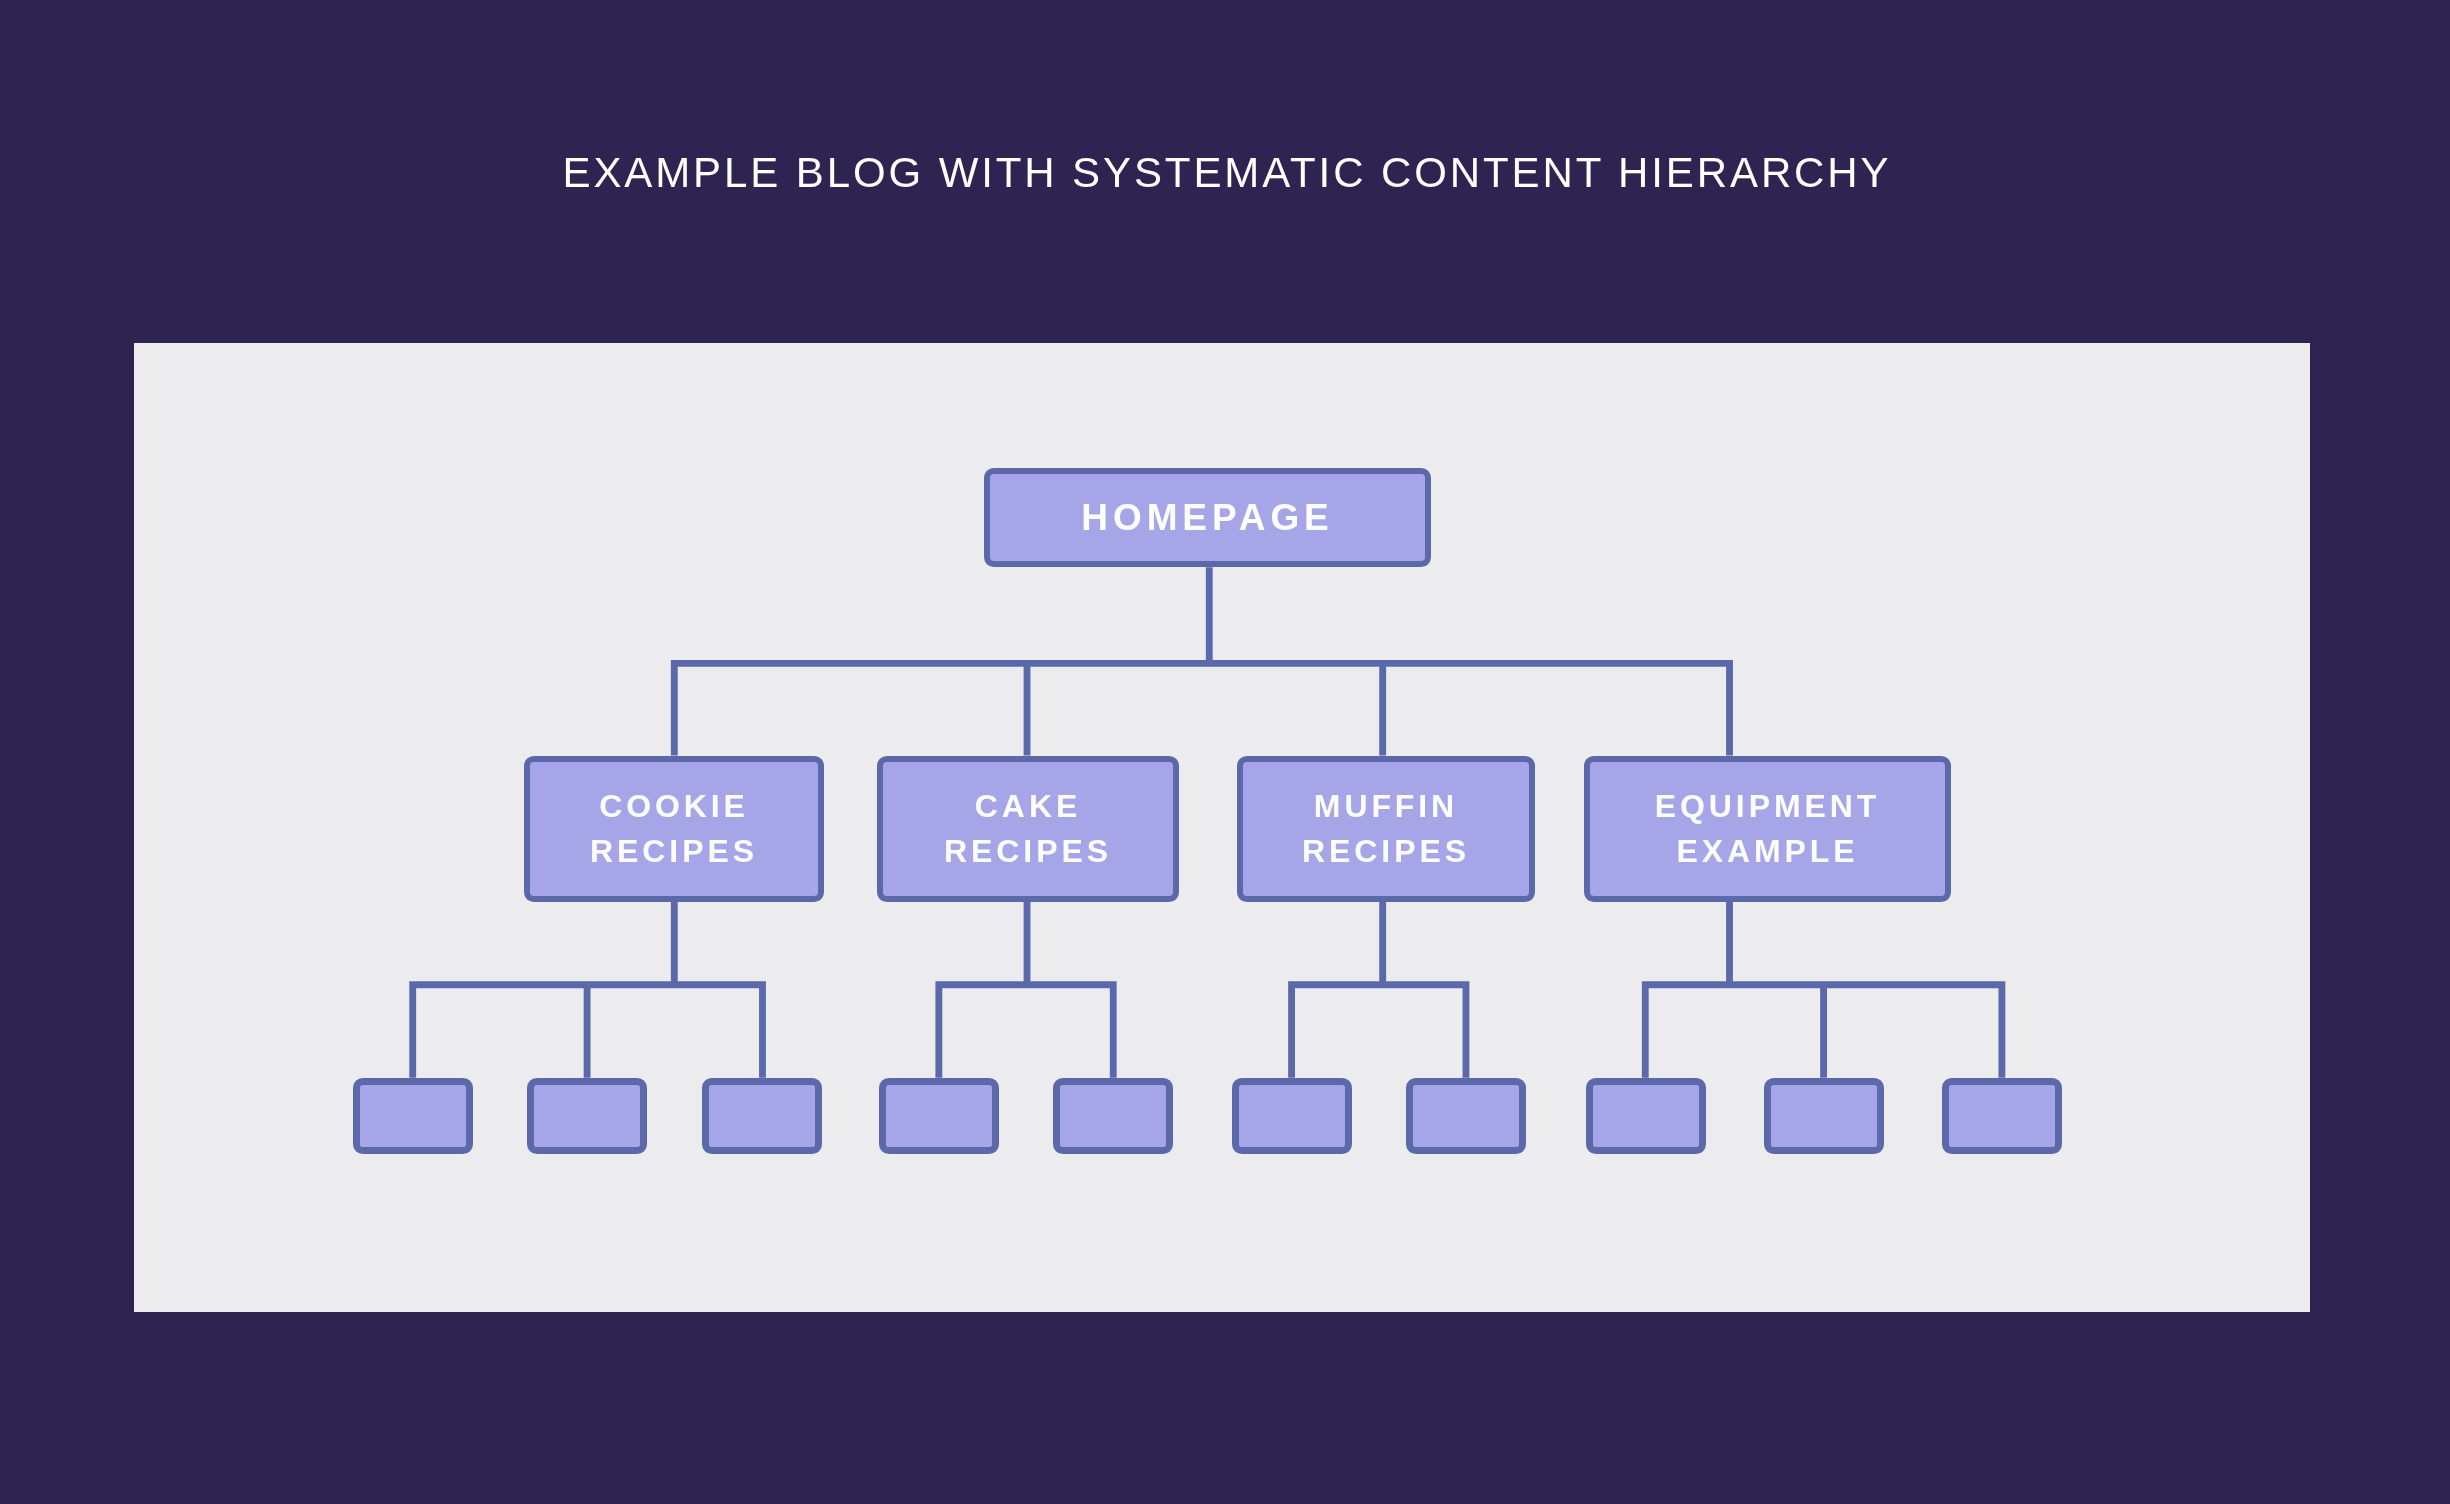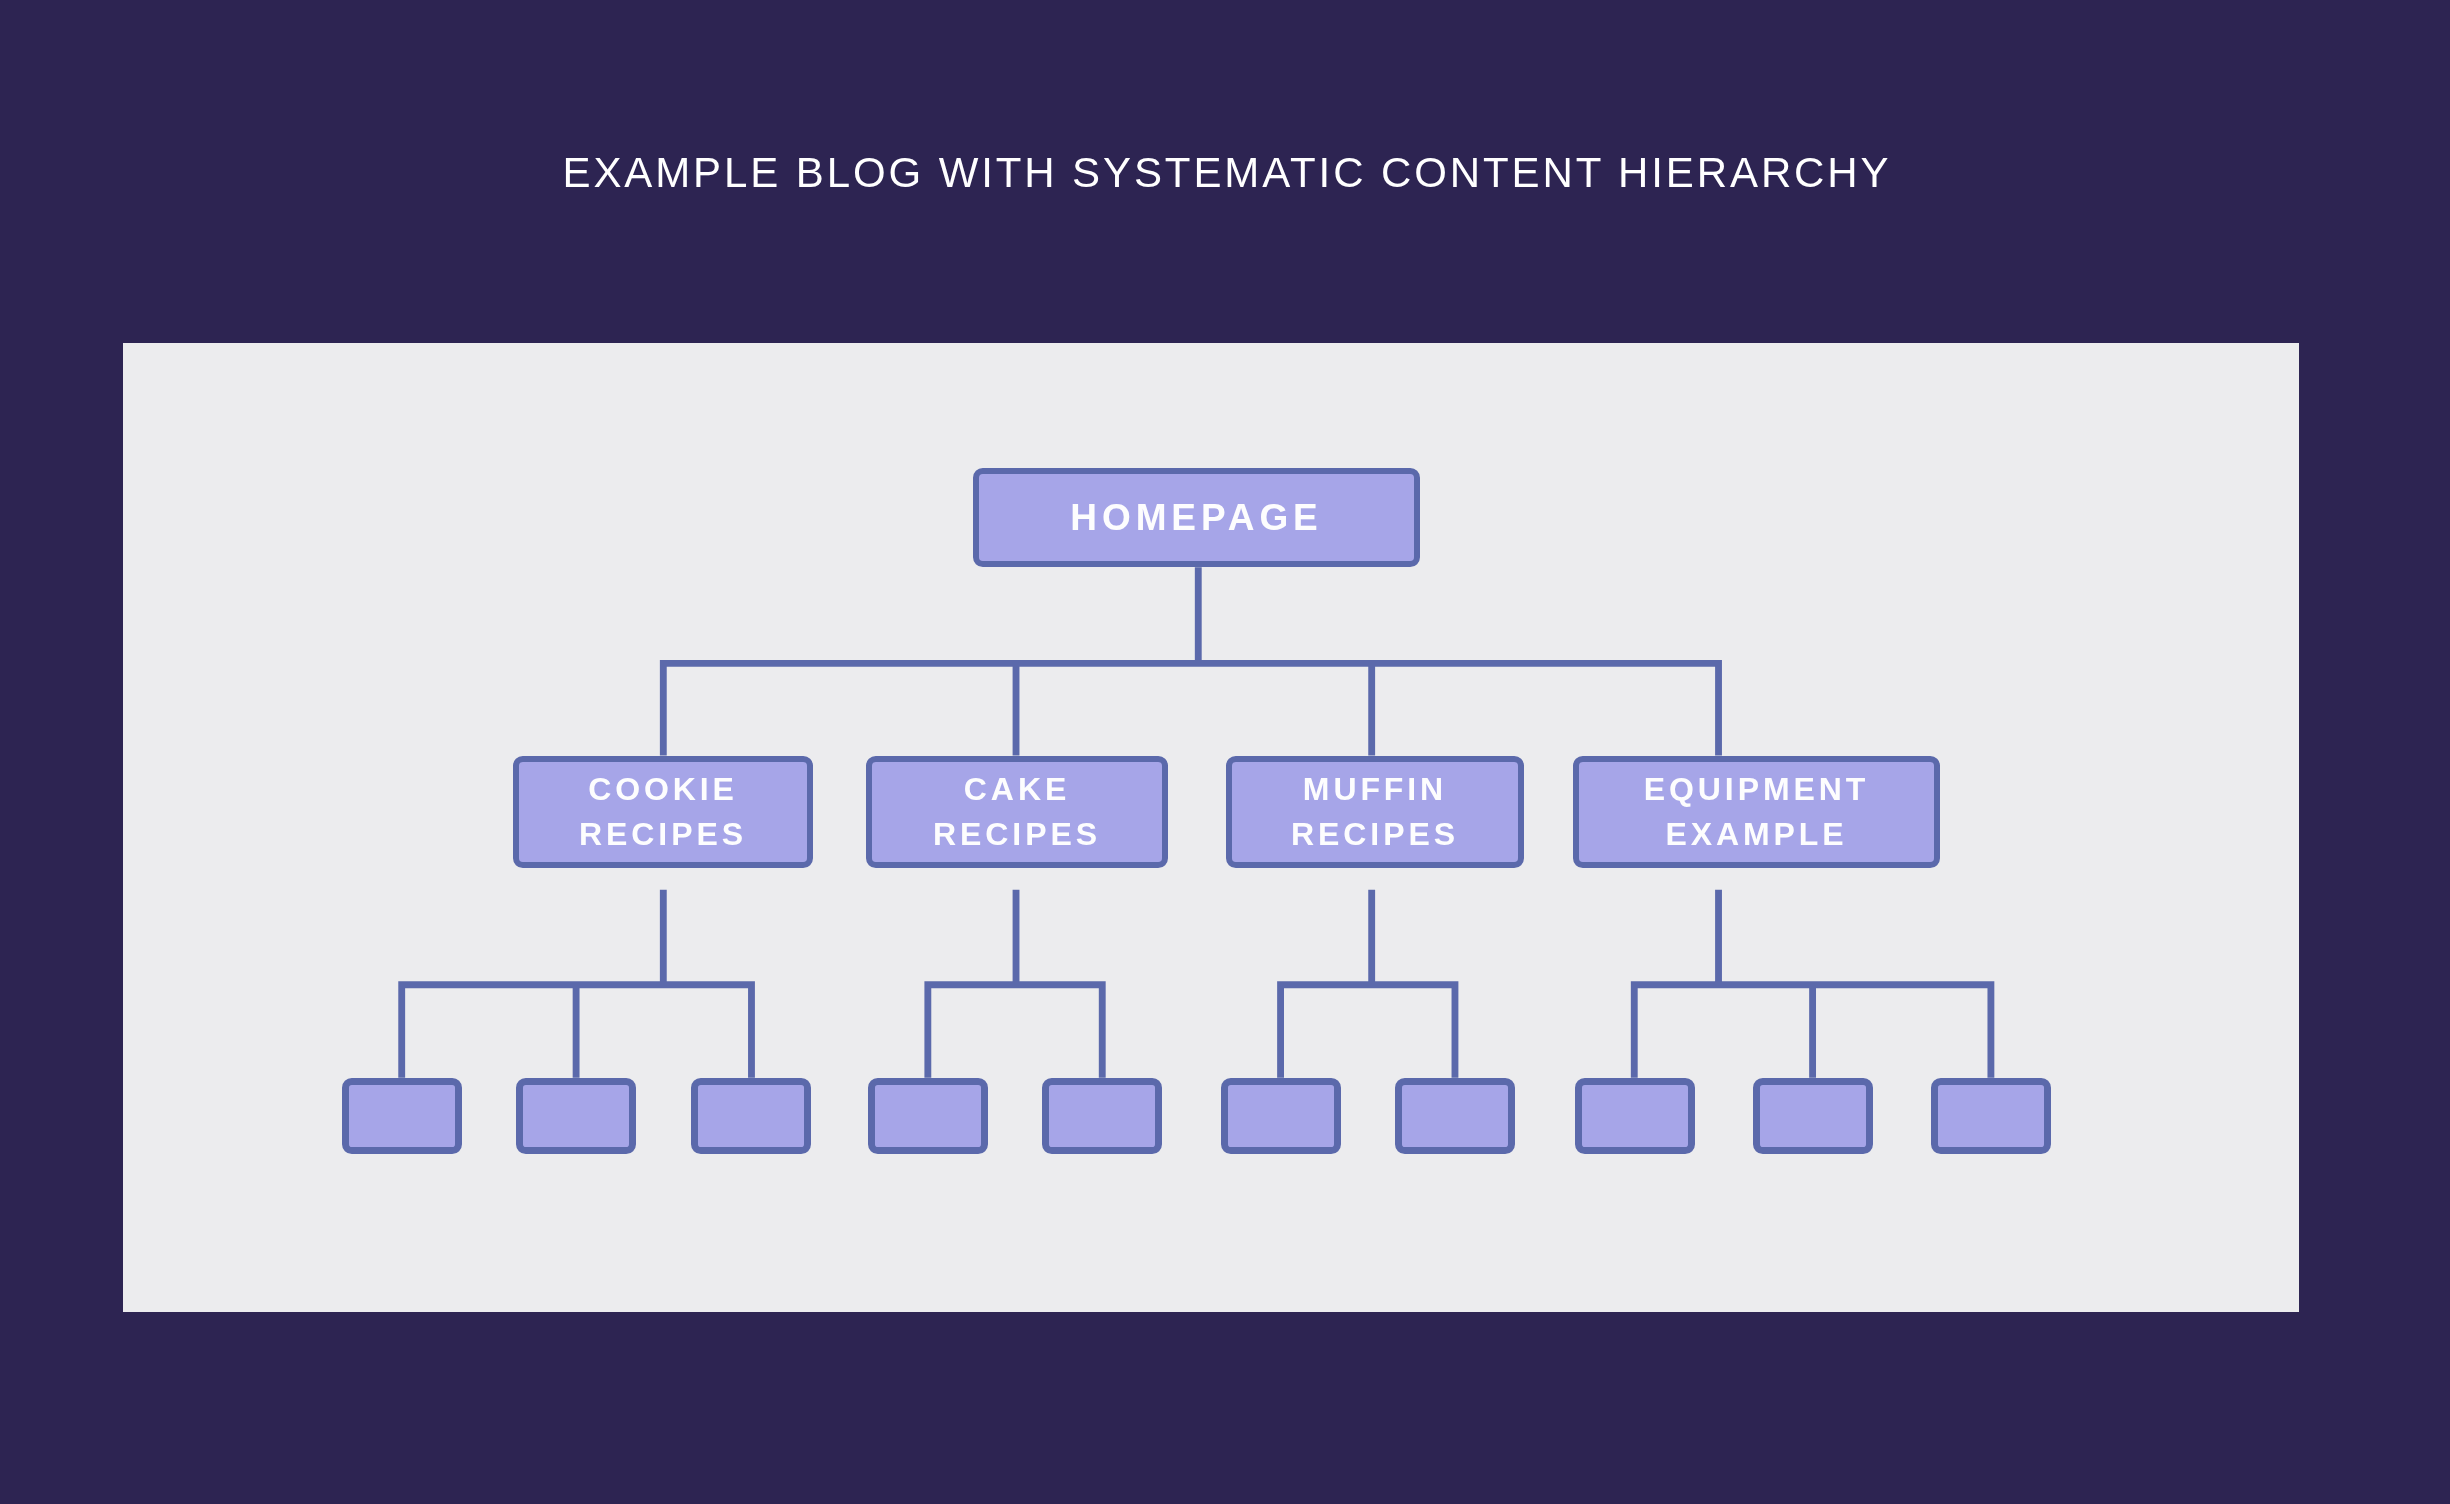--- a/index.html
+++ b/index.html
@@ -27,21 +27,21 @@
     text-align: center;
     color: var(--title-text);
     font-size: 42px;
     font-weight: 400;
     letter-spacing: 2.9px;
     white-space: nowrap;
   }
 
   .panel {
     position: absolute;
-    left: 123px; top: 343px;
+    left: 134px; top: 343px;
     width: 2176px; height: 969px;
     background: var(--panel-bg);
   }
 
   .connectors {
     position: absolute; inset: 0;
     width: 2176px; height: 969px;
     display: block;
   }
   .connectors path {
@@ -64,21 +64,21 @@
     color: var(--node-text);
     font-weight: 700;
     letter-spacing: 3.9px;
     line-height: 1.4;
     padding: 0 9.8px;
   }
 
   .root-node  { left: 850px;  top: 125px; width: 447px; height: 99px; }
   .root-node .label { font-size: 37px; letter-spacing: 4.9px; }
 
-  .l2 { top: 413px; height: 112px; }
+  .l2 { top: 413px; height: 146px; }
   .l2 .label { font-size: 32px; }
   .node-cookie    { left: 390px;  width: 300px; }
   .node-cake      { left: 743px;  width: 302px; justify-content: center; }
   .node-muffin    { left: 1103px; width: 298px; }
   .node-equipment { left: 1450px; width: 367px; }
 
   .leaf {
     top: 735px; width: 120px; height: 76px;
     border-width: 7.8px;
   }

